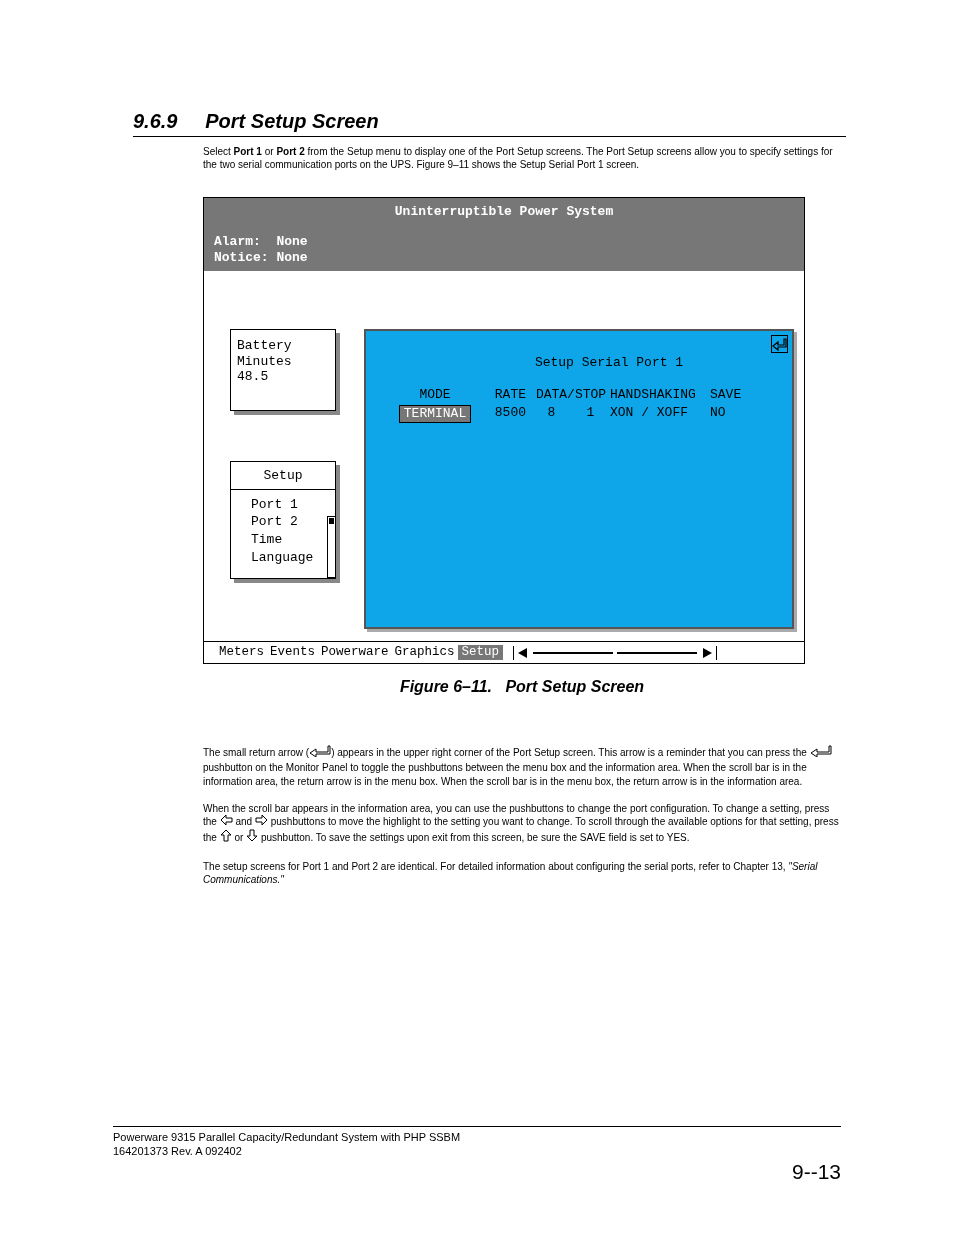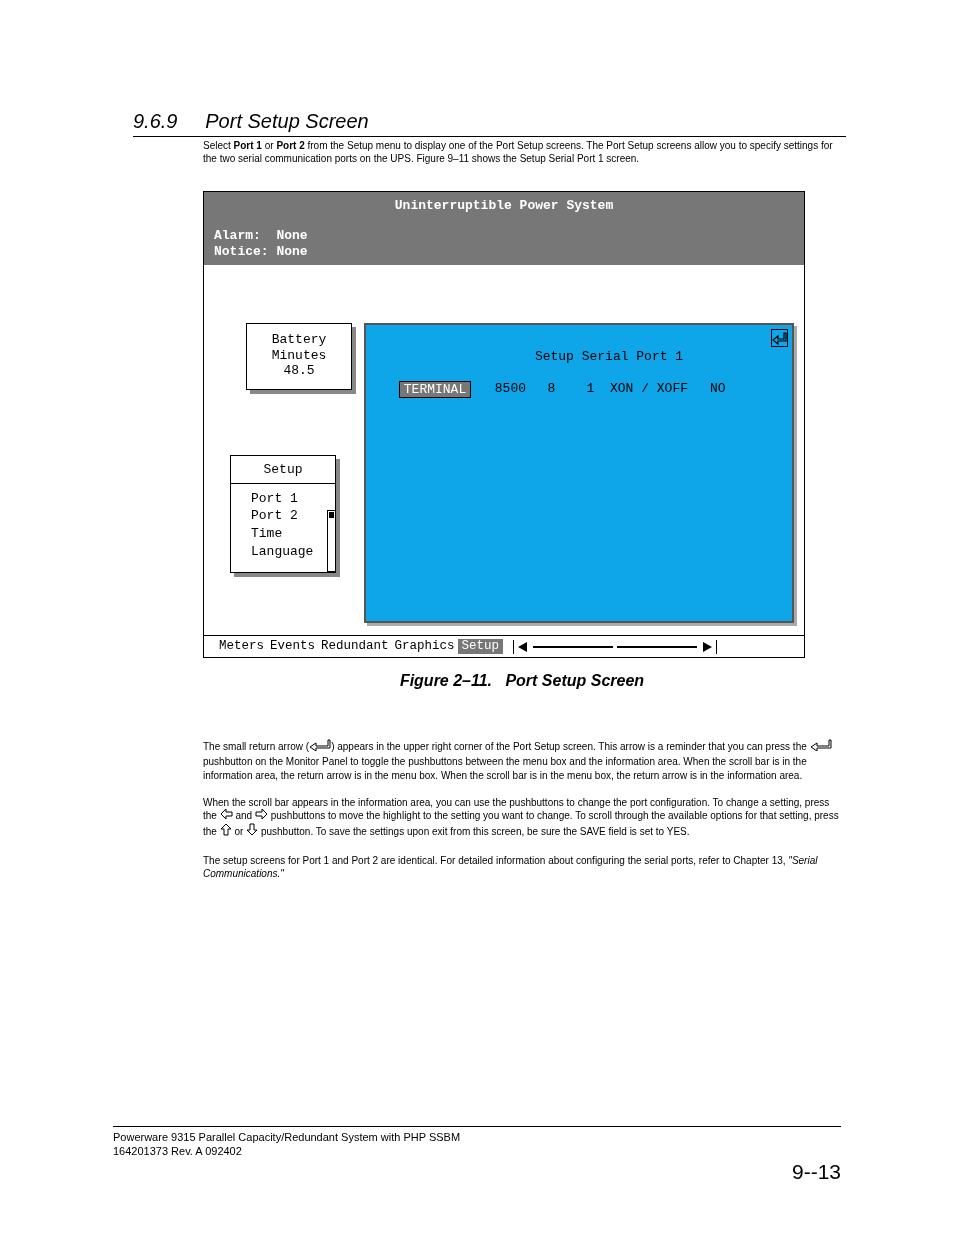--- a/index.html
+++ b/index.html
@@ -11,24 +11,24 @@
   .page {
     width: 954px;
     min-height: 1235px;
     padding: 110px 113px 40px 113px;
     box-sizing: border-box;
     position: relative;
   }
   .section-header {
     font-size: 20px;
     font-style: italic;
-    font-weight: normal;
+    font-weight: bold;
     border-bottom: 1.5px solid #000;
     padding-bottom: 3px;
-    margin-bottom: 2px;
+    margin-bottom: 8px;
     margin-left: 20px;
     margin-right: -5px;
     white-space: pre;
   }
   .para-block { margin-left: 90px; }
   .para {
     font-size: 10px;
     line-height: 1.32;
     margin: 0 0 14px 0;
   }
@@ -69,25 +69,24 @@
     padding: 60px 10px 10px 10px;
     min-height: 300px;
   }
 
   .battery-box {
     position: absolute;
     top: 58px;
     left: 26px;
     width: 92px;
     border: 1.5px solid #000;
-    padding: 8px 6px 10px;
-    text-align: center;
+    padding: 8px 6px 25px;
+    text-align: left;
     box-shadow: 4px 4px 0 #888;
     background: #fff;
-    margin-left: 16px;
   }
   .battery-box div { white-space: pre; }
 
   .setup-box {
     position: absolute;
     top: 190px;
     left: 26px;
     width: 104px;
     border: 1.5px solid #000;
     padding-bottom: 10px;
@@ -253,49 +252,56 @@
 
       <div class="info-area">
         <div class="return-arrow">
           <svg width="15" height="16" viewBox="0 0 15 16">
               <path d="M12 3 L12 9 L6 9 L6 6 L1 10 L6 14 L6 11 L14 11 L14 3 Z" fill="none" stroke="#000" stroke-width="1.2"></path>
             </svg>
         </div>
         <div class="port-title">Setup Serial Port 1</div>
         <div class="port-grid">
           <div class="port-row">
+            <span class="c-mode">MODE</span>
+            <span class="c-rate">RATE</span>
+            <span class="c-ds">DATA/STOP</span>
+            <span class="c-hs">HANDSHAKING</span>
+            <span class="c-sv">SAVE</span>
+          </div>
+          <div class="port-row">
             <span class="c-mode"><span class="mode-val">TERMINAL</span></span>
             <span class="c-rate">8500</span>
             <span class="c-ds"><span>8</span>&nbsp;&nbsp;&nbsp;&nbsp;<span>1</span></span>
             <span class="c-hs">XON / XOFF</span>
             <span class="c-sv">NO</span>
           </div>
         </div>
       </div>
 
     </div>
 
     <div class="screen-footer">
       <span class="tab">Meters</span>
       <span class="tab">Events</span>
-      <span class="tab">Redundant</span>
+      <span class="tab">Powerware</span>
       <span class="tab">Graphics</span>
       <span class="tab active">Setup</span>
       <span class="footer-arrows">
         <span class="vsep"></span>
           <span class="tri-l"></span>
           <span class="bar-l"></span>
         <span class="bar-r"></span>
           <span class="tri-r"></span>
           <span class="vsep"></span>
       </span>
     </div>
   </div>
 
-  <div class="figure-caption">Figure 2–11.   Port Setup Screen</div>
+  <div class="figure-caption">Figure 6–11.   Port Setup Screen</div>
 
   <div class="para-block">
     <p class="para">
       <span>The small return arrow (</span><span class="inline-arrow"><svg width="22" height="12" viewBox="0 0 22 12">
             <path d="M19 1 L19 7 L7 7 L7 4 L1 8 L7 12 L7 9 L21 9 L21 1 Z" fill="none" stroke="#000" stroke-width="1"></path>
           </svg></span><span>) appears in the upper right corner of the Port Setup screen.  This arrow is a reminder that you can press the </span><span class="inline-arrow"><svg width="22" height="12" viewBox="0 0 22 12">
             <path d="M19 1 L19 7 L7 7 L7 4 L1 8 L7 12 L7 9 L21 9 L21 1 Z" fill="none" stroke="#000" stroke-width="1"></path>
           </svg></span><span> pushbutton on the Monitor Panel to toggle the pushbuttons between the menu box and the information area.  When the scroll bar is in the information area, the return arrow is in the menu box.  When the scroll bar is in the menu box, the return arrow is in the information area.</span>
     </p>
 

